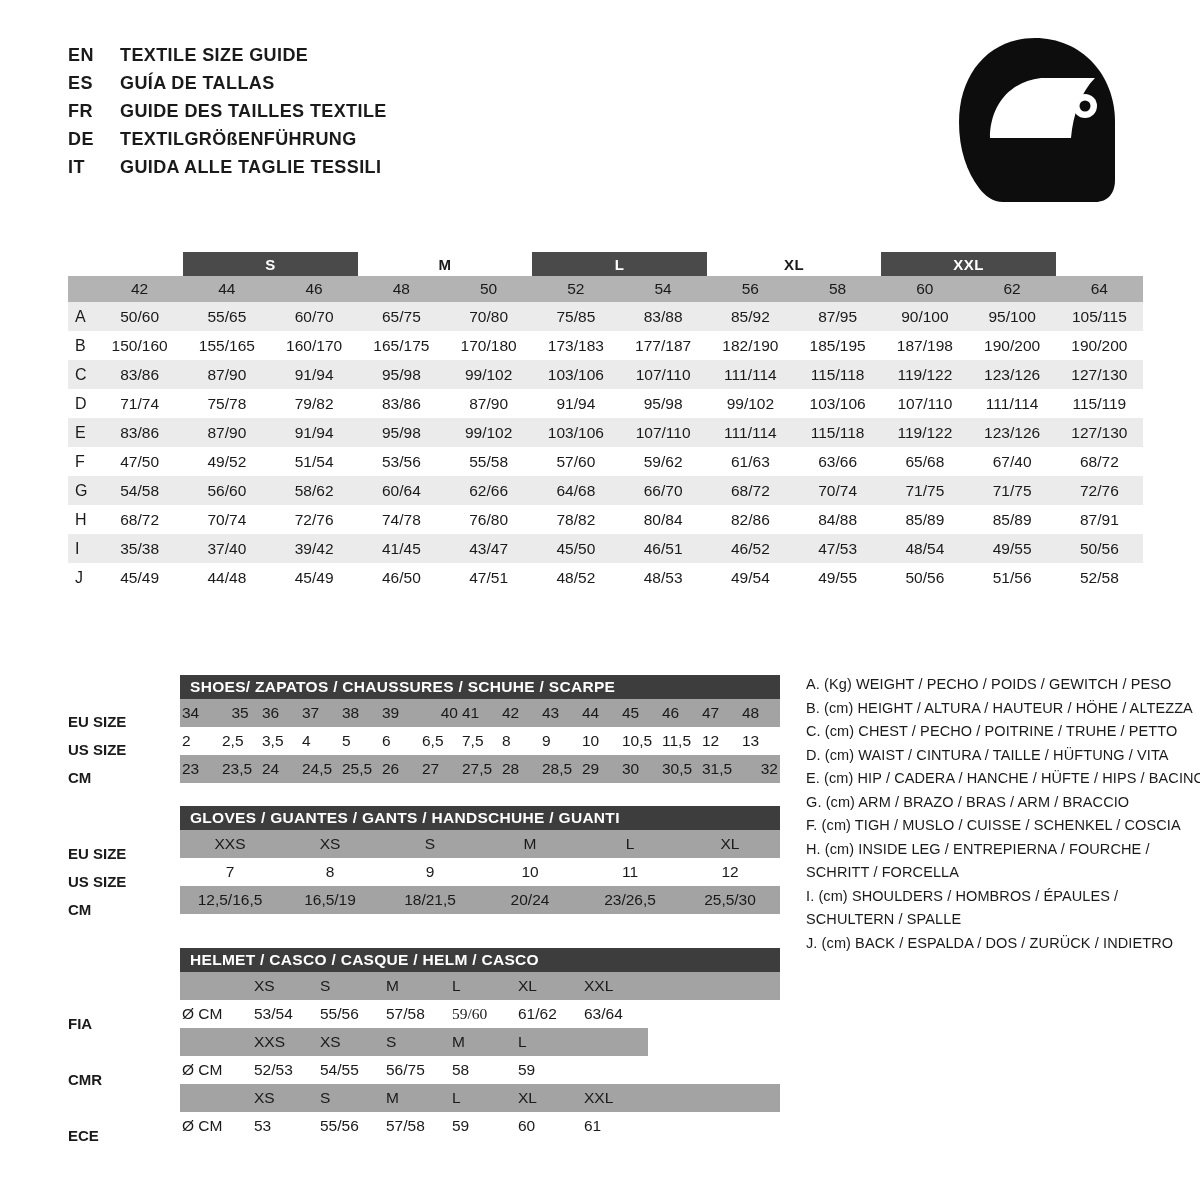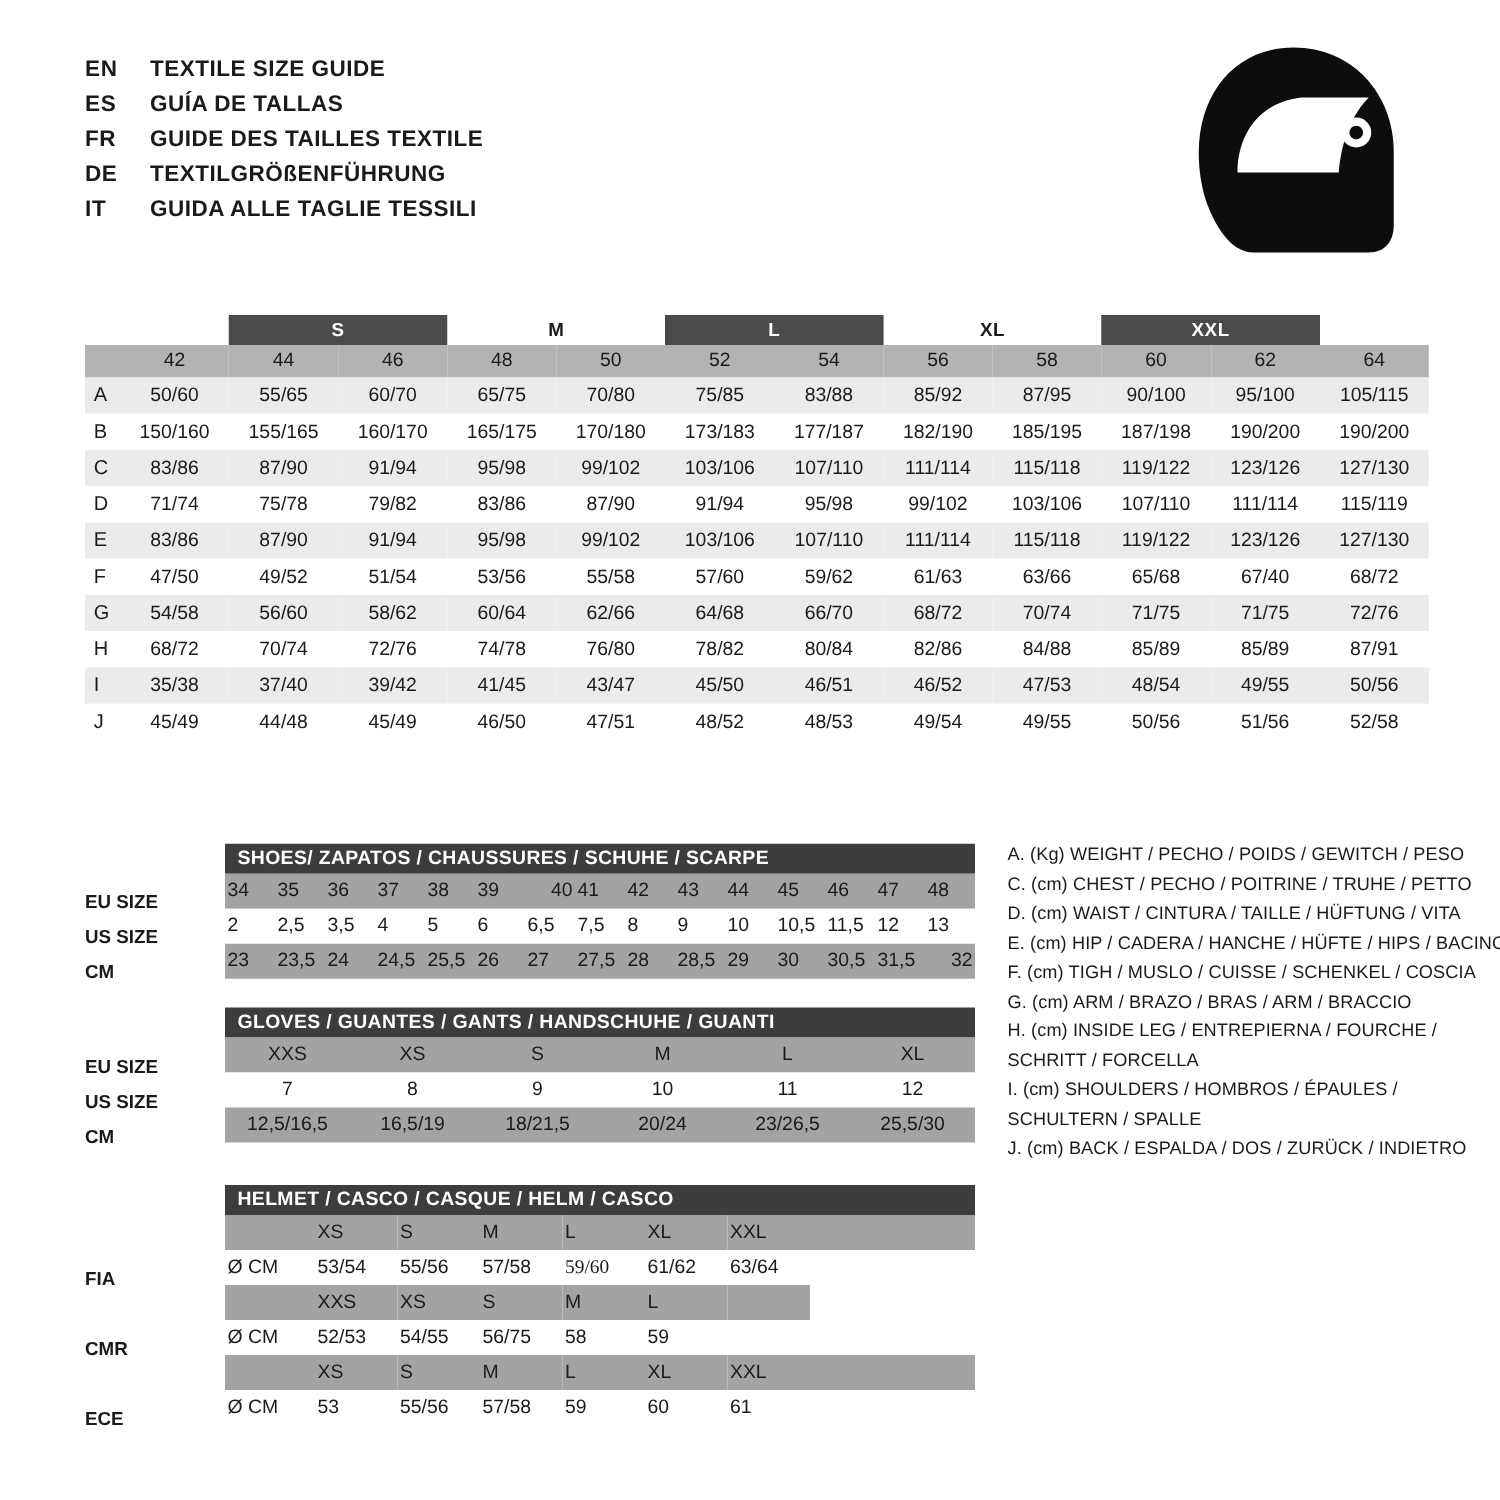--- a/index.html
+++ b/index.html
@@ -292,21 +292,21 @@
         </tr>
       </tbody>
   </table>
 
   <div class="sub-block" id="shoes">
     <div class="sub-title">SHOES/ ZAPATOS / CHAUSSURES / SCHUHE / SCARPE</div>
     <table class="sub">
         <tbody id="shoes-tbody">
           <tr class="band">
             <td class="cell" style="text-align: left; width: 6.66667%;">34</td>
-            <td class="cell" style="text-align: left; width: 6.66667%;">35</td>
+            <td class="cell" style="text-align: center; width: 6.66667%;">35</td>
             <td class="cell" style="text-align: left; width: 6.66667%;">36</td>
             <td class="cell" style="text-align: left; width: 6.66667%;">37</td>
             <td class="cell" style="text-align: left; width: 6.66667%;">38</td>
             <td class="cell" style="text-align: left; width: 6.66667%;">39</td>
             <td class="cell" style="text-align: right; width: 6.66667%;">40</td>
             <td class="cell" style="text-align: left; width: 6.66667%;">41</td>
             <td class="cell" style="text-align: left; width: 6.66667%;">42</td>
             <td class="cell" style="text-align: left; width: 6.66667%;">43</td>
             <td class="cell" style="text-align: left; width: 6.66667%;">44</td>
             <td class="cell" style="text-align: left; width: 6.66667%;">45</td>
@@ -463,25 +463,26 @@
       <div style="height: 28px;"></div>
       <div style="height: 28px; line-height: 28px;">FIA</div>
       <div style="height: 28px;"></div>
       <div style="height: 28px; line-height: 28px;">CMR</div>
       <div style="height: 28px;"></div>
       <div style="height: 28px; line-height: 28px;">ECE</div>
     </div>
 
   <div class="legend" id="legend">
       <div>A. (Kg) WEIGHT / PECHO / POIDS / GEWITCH / PESO</div>
+      <div>B. (cm) HEIGHT / ALTURA / HAUTEUR / HÖHE / ALTEZZA</div>
       <div>C. (cm) CHEST / PECHO / POITRINE / TRUHE / PETTO</div>
       <div>D. (cm) WAIST / CINTURA / TAILLE / HÜFTUNG / VITA</div>
       <div>E. (cm) HIP / CADERA / HANCHE / HÜFTE / HIPS / BACINO</div>
+      <div>G. (cm) ARM / BRAZO / BRAS / ARM / BRACCIO</div>
       <div>F. (cm) TIGH / MUSLO / CUISSE / SCHENKEL / COSCIA</div>
-      <div>G. (cm) ARM / BRAZO / BRAS / ARM / BRACCIO</div>
       <div>H. (cm) INSIDE LEG / ENTREPIERNA / FOURCHE /</div>
       <div>SCHRITT / FORCELLA</div>
       <div>I. (cm) SHOULDERS / HOMBROS / ÉPAULES /</div>
       <div>SCHULTERN / SPALLE</div>
       <div>J. (cm) BACK / ESPALDA / DOS / ZURÜCK / INDIETRO</div>
     </div>
 
 </div>
 
 </body></html>

